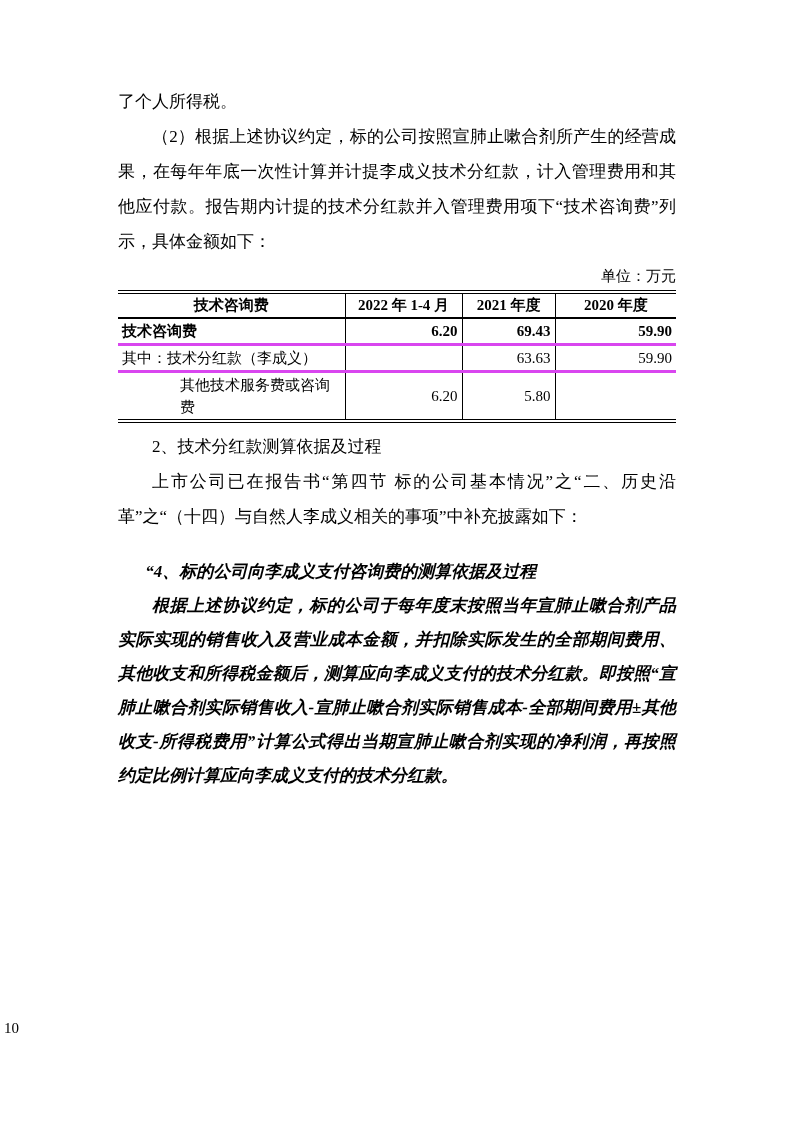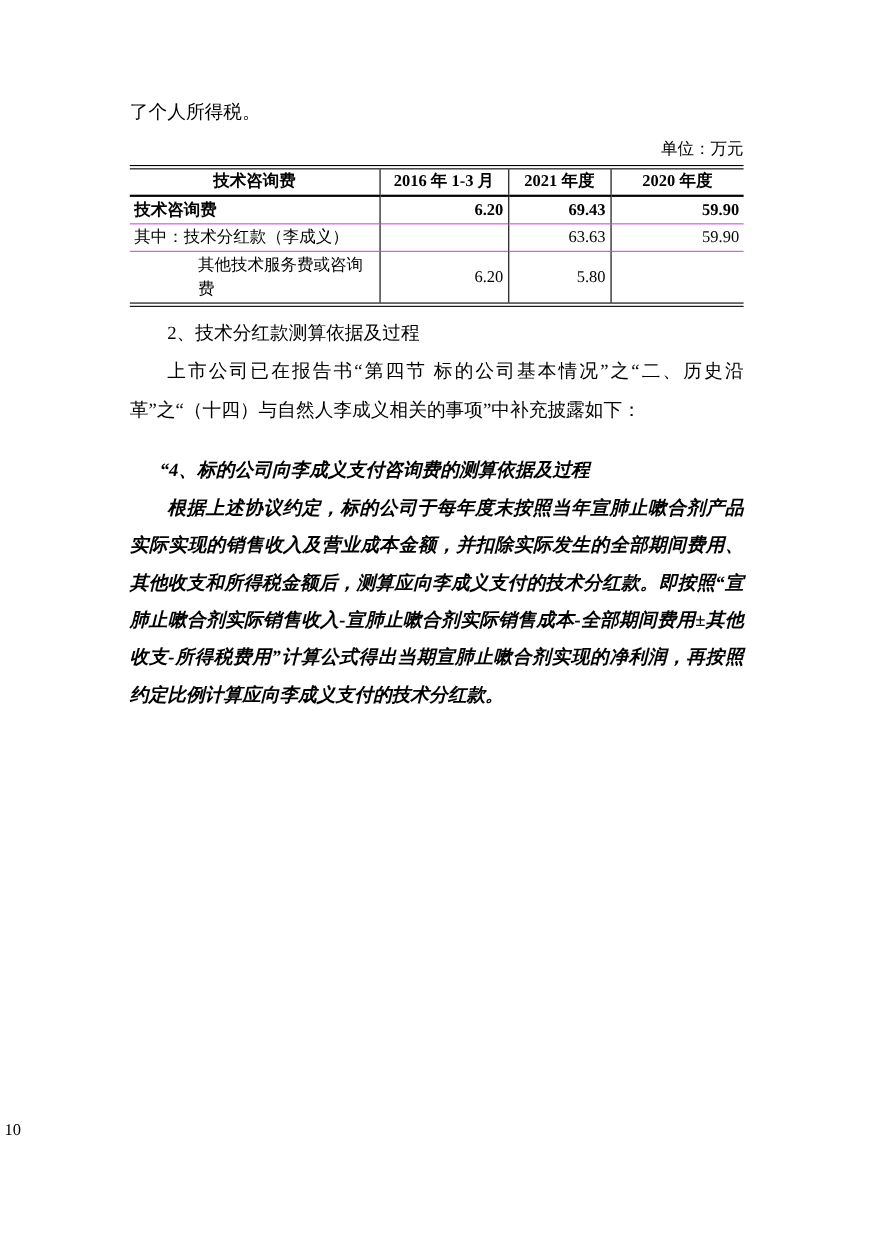--- a/index.html
+++ b/index.html
@@ -63,21 +63,21 @@
   }
   table.fee-table td {
     padding: 1px 4px;
     line-height: 22px;
   }
   table.fee-table th:not(:last-child),
   table.fee-table td:not(:last-child) {
     border-right: 1px solid #000;
   }
   table.fee-table tbody tr + tr td {
-    border-top: 1px solid #d946ef;
+    border-top: 3px solid #d946ef;
   }
   td.label { text-align: left; }
   td.label.indented { padding-left: 62px; }
   td.num { text-align: right; padding-right: 7px; }
   tr.bold-row td { font-weight: bold; }
   p.quote {
     margin: 0;
     font-size: 17px;
     line-height: 34px;
     text-align: justify;
@@ -99,35 +99,36 @@
   }
 </style>
 </head>
 <body>
 
 <div class="page">
   <div class="content">
 
     <p class="body noindent">了个人所得税。</p>
 
+    <p class="body">（2）根据上述协议约定，标的公司按照宣肺止嗽合剂所产生的经营成果，在每年年底一次性计算并计提李成义技术分红款，计入管理费用和其他应付款。报告期内计提的技术分红款并入管理费用项下“技术咨询费”列示，具体金额如下：</p>
 
     <div class="unit-label">单位：万元</div>
 
     <div class="tablewrap">
       <table class="fee-table">
         <colgroup>
             <col class="c1">
             <col class="c2">
             <col class="c3">
             <col class="c4">
           </colgroup>
         <thead>
           <tr>
             <th>技术咨询费</th>
-            <th>2016 年 1-3 月</th>
+            <th>2022 年 1-4 月</th>
             <th>2021 年度</th>
             <th>2020 年度</th>
           </tr>
         </thead>
         <tbody>
           <tr class="bold-row">
             <td class="label">技术咨询费</td>
             <td class="num">6.20</td>
             <td class="num">69.43</td>
             <td class="num">59.90</td>

